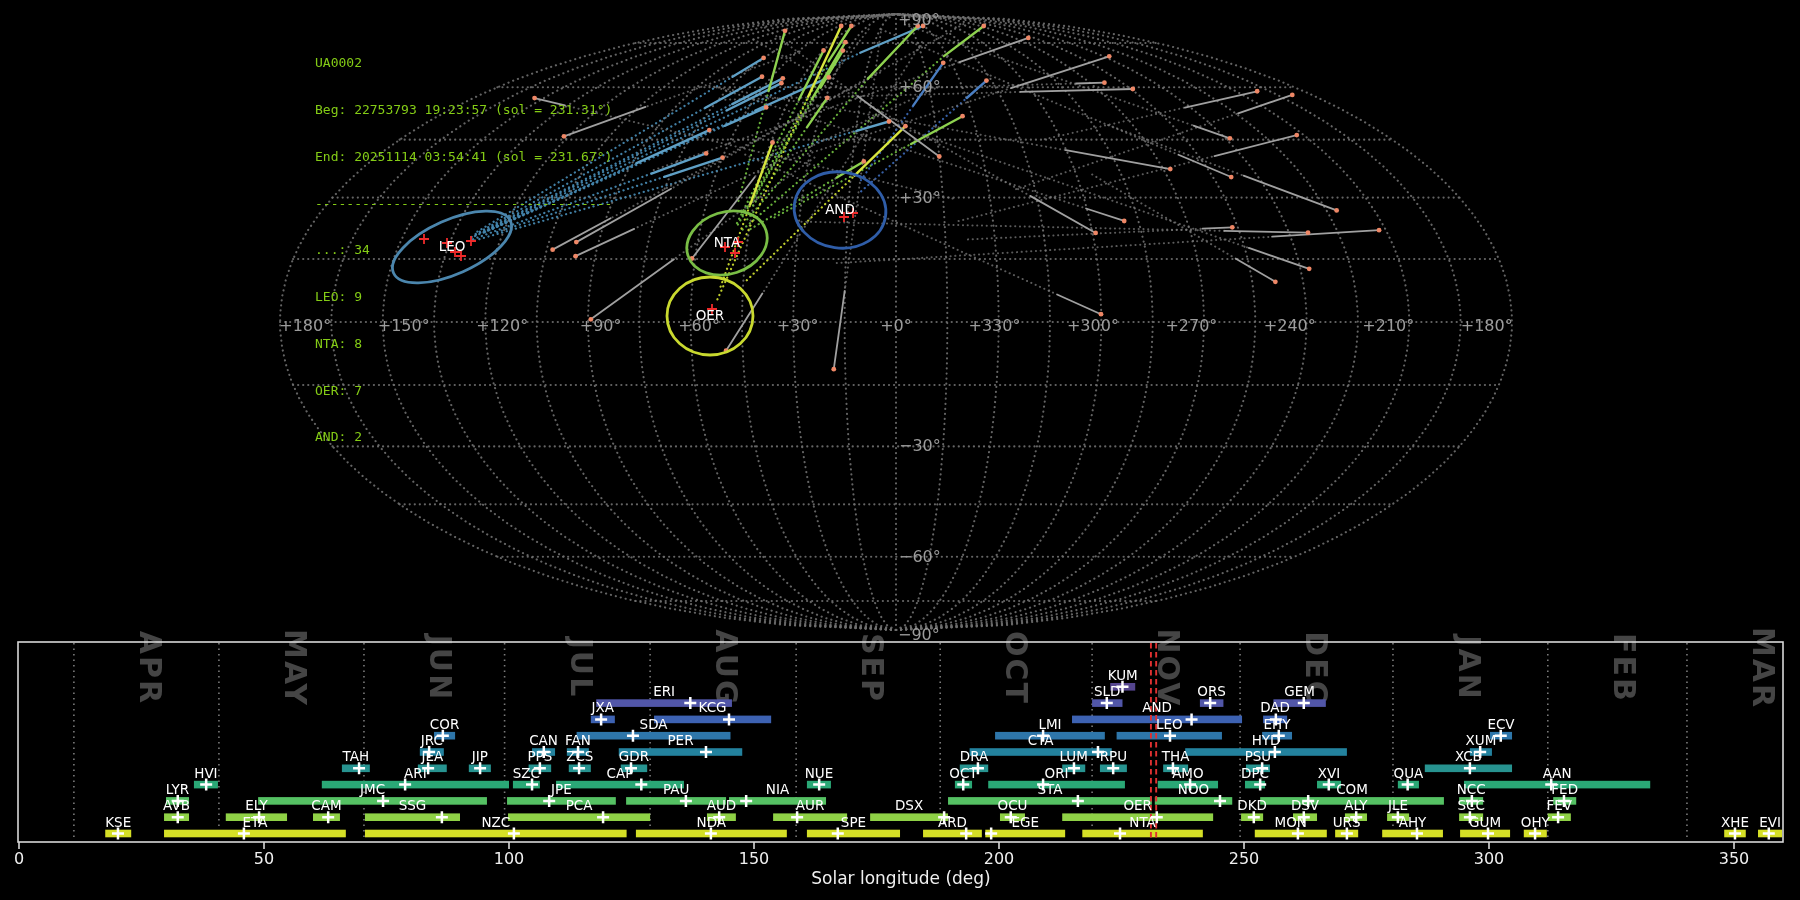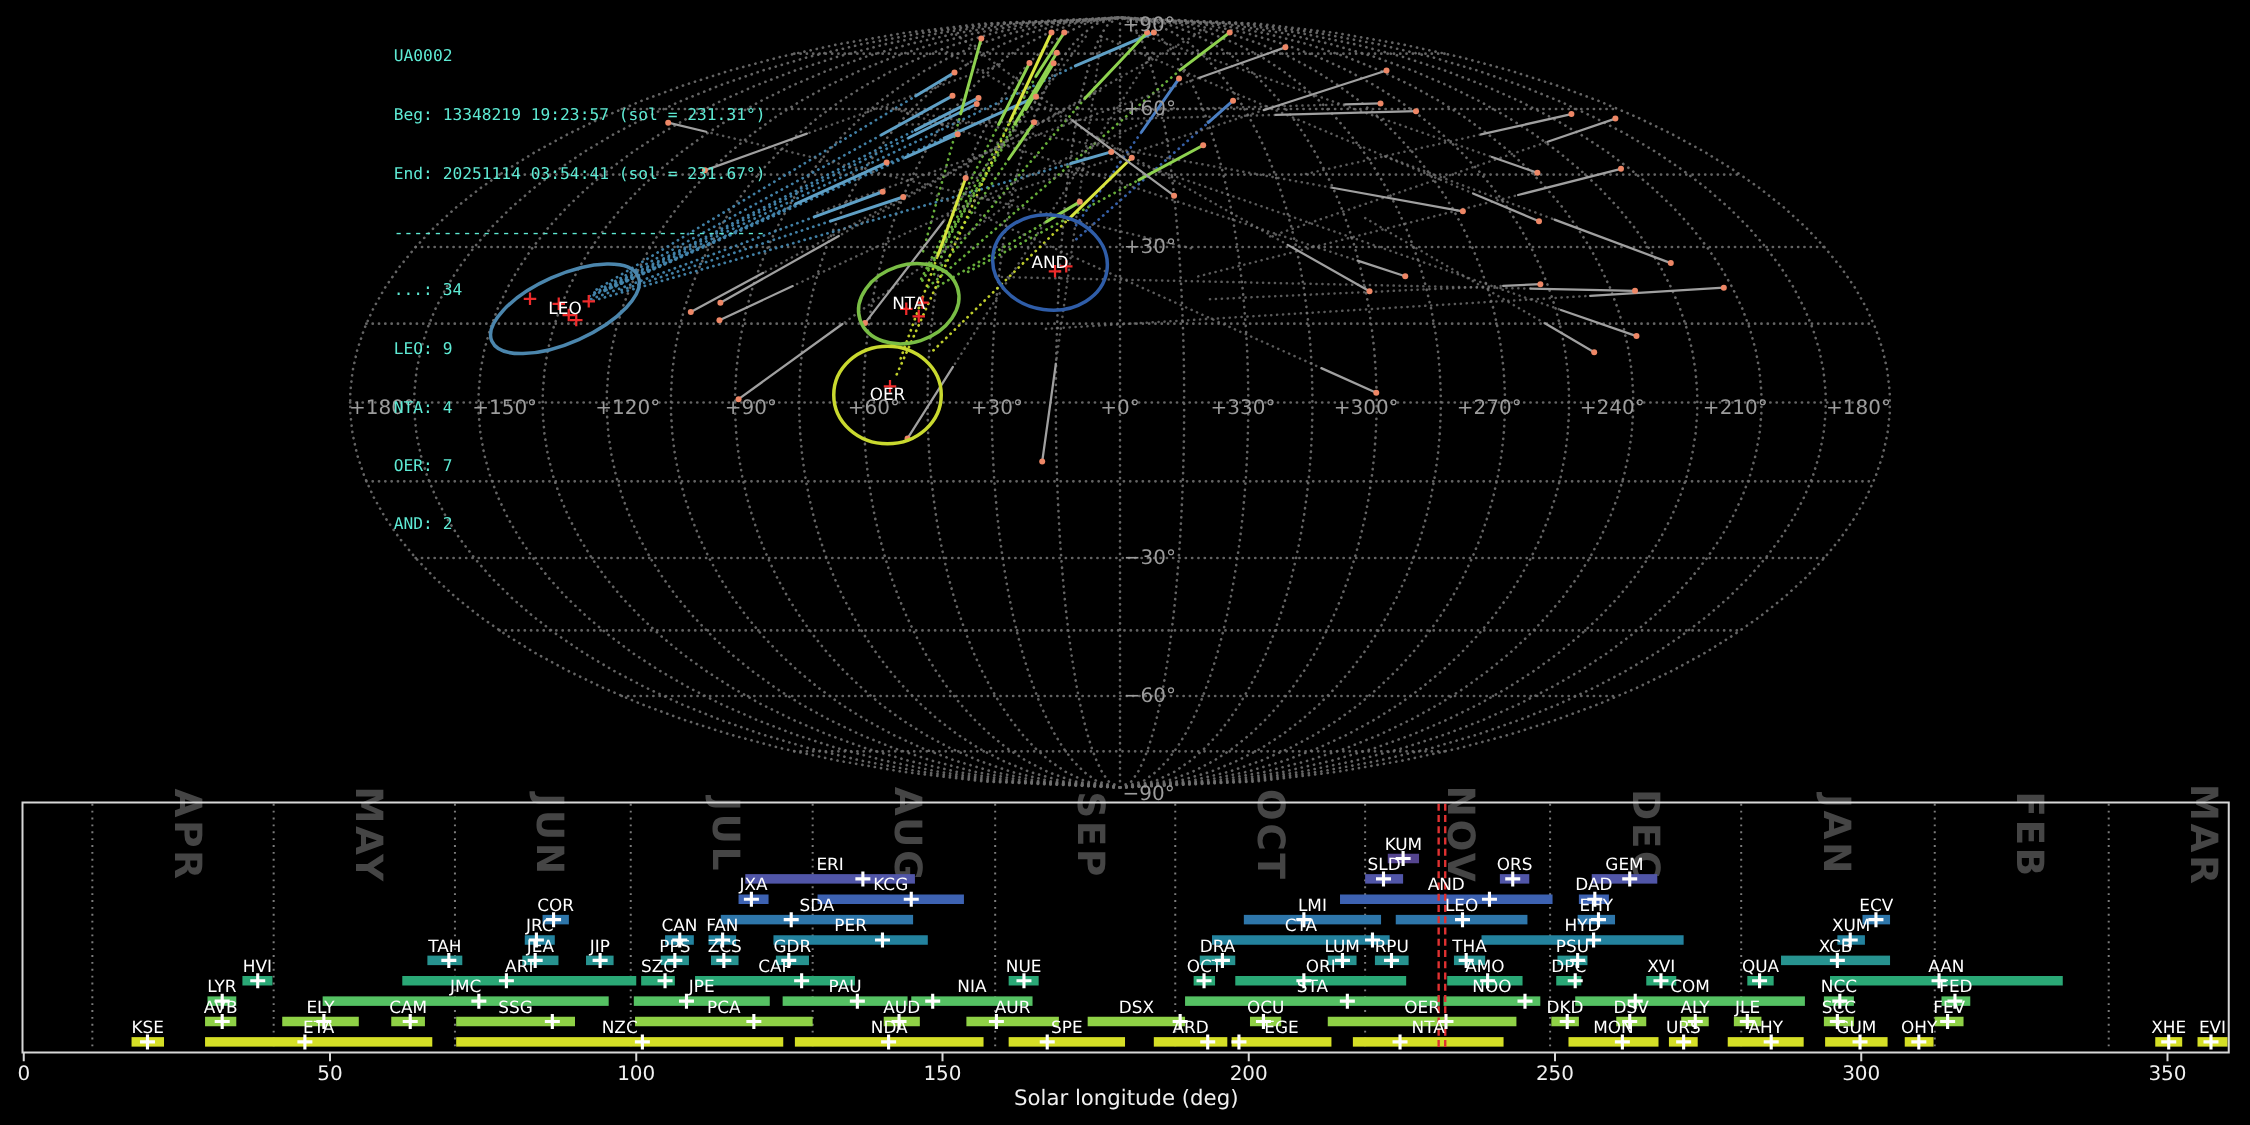--- a/index.html
+++ b/index.html
@@ -1,19 +1,19 @@
 <!DOCTYPE html>
 <html><head>
 <meta charset="utf-8">
 <style>
   html,body{margin:0;padding:0;background:#000;}
   .stage{position:relative;width:1800px;height:900px;background:#000;overflow:hidden;
          font-family:"DejaVu Sans",sans-serif;}
   #plot{position:absolute;left:0;top:0;}
-  #info{position:absolute;left:315px;top:7px;color:#5eead4;white-space:pre;
+  #info{position:absolute;left:315px;top:24px;color:#84cc16;white-space:pre;
         font:13px/15.6px "DejaVu Sans Mono",monospace;}
   text{font-family:"DejaVu Sans",sans-serif;}
 </style>
 </head>
 <body>
 
 <div class="stage">
   <svg id="plot" width="1800" height="900">
       <g>
         <line x1="635.3339528074197" y1="601.0650514848624" x2="1156.6660471925802" y2="601.0650514848624" stroke="#6f6f6f" stroke-width="2.1" fill="none" stroke-dasharray="0.15 4.9" stroke-linecap="round" opacity="0.9"></line>
@@ -577,22 +577,22 @@
         <text x="1244" y="864" font-size="16" fill="#f0f0f0" text-anchor="middle">250</text>
         <line x1="1489" y1="842" x2="1489" y2="849" stroke="#d8d8d8" stroke-width="1.6"></line>
         <text x="1489" y="864" font-size="16" fill="#f0f0f0" text-anchor="middle">300</text>
         <line x1="1734.0000000000002" y1="842" x2="1734.0000000000002" y2="849" stroke="#d8d8d8" stroke-width="1.6"></line>
         <text x="1734.0000000000002" y="864" font-size="16" fill="#f0f0f0" text-anchor="middle">350</text>
         <text x="901" y="884" font-size="17" fill="#f0f0f0" text-anchor="middle">Solar longitude (deg)</text>
       </g>
     </svg>
   <div id="info">
     <div>UA0002</div>
-    <div>Beg: 13348219 19:23:57 (sol = 231.31°)</div>
+    <div>Beg: 22753793 19:23:57 (sol = 231.31°)</div>
     <div>End: 20251114 03:54:41 (sol = 231.67°)</div>
     <div>--------------------------------------</div>
     <div>...: 34</div>
     <div>LEO: 9</div>
-    <div>NTA: 4</div>
+    <div>NTA: 8</div>
     <div>OER: 7</div>
     <div>AND: 2</div>
   </div>
 </div>
 
 </body></html>

